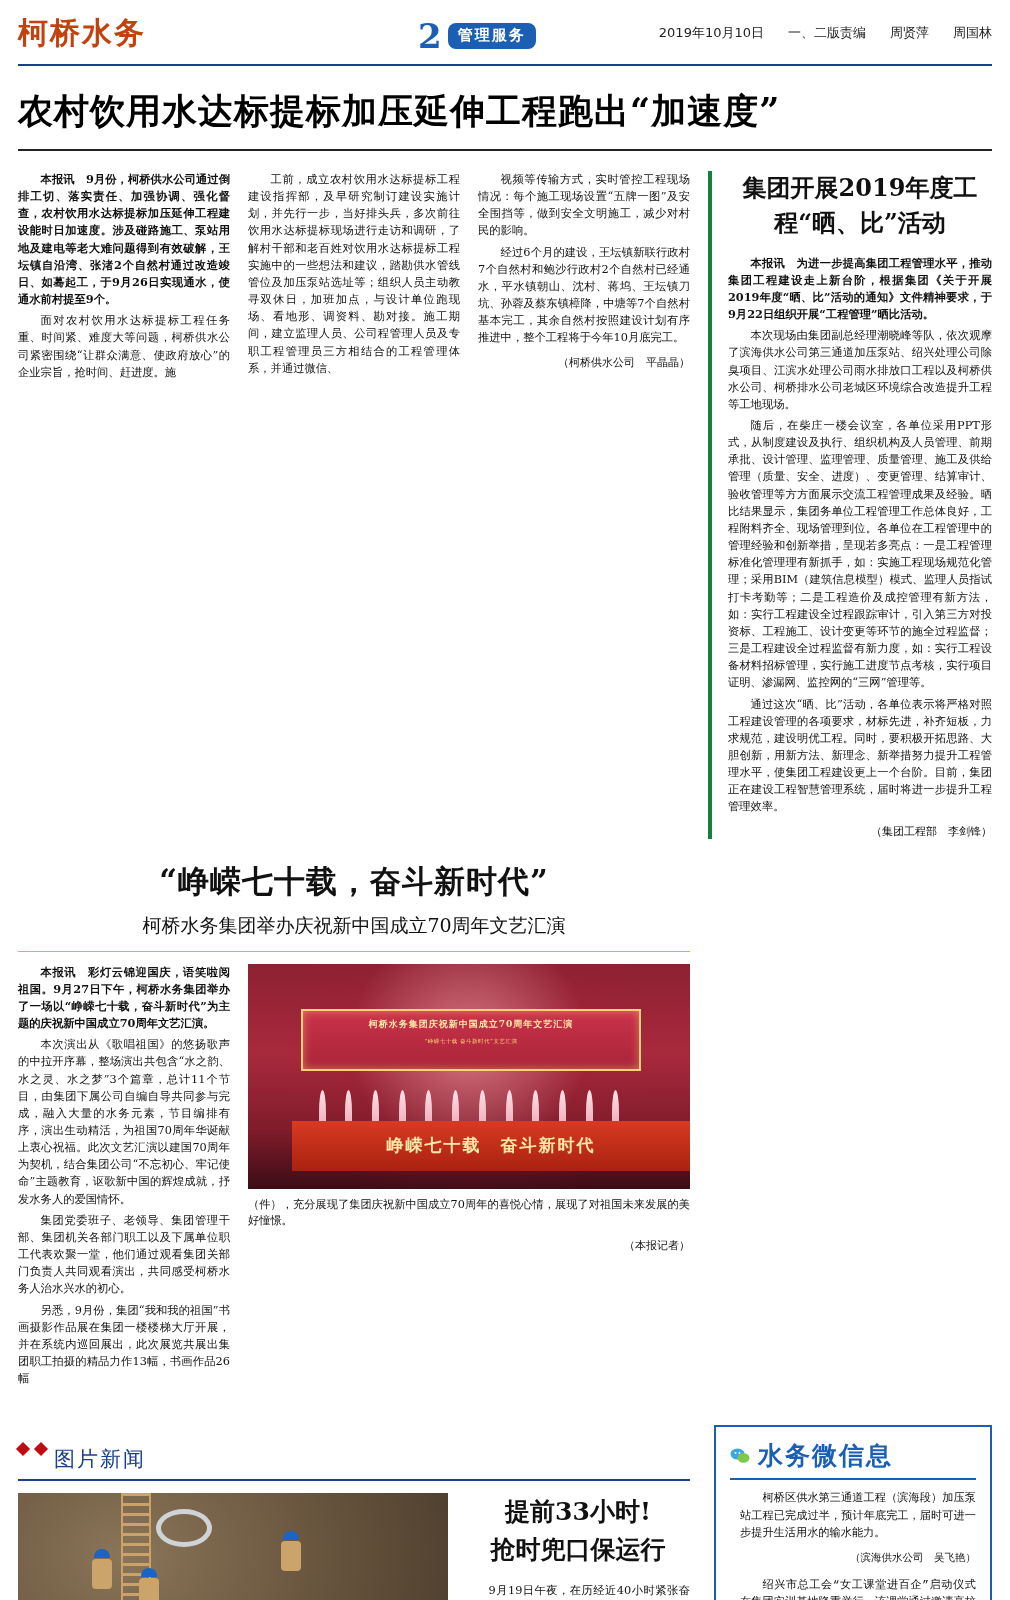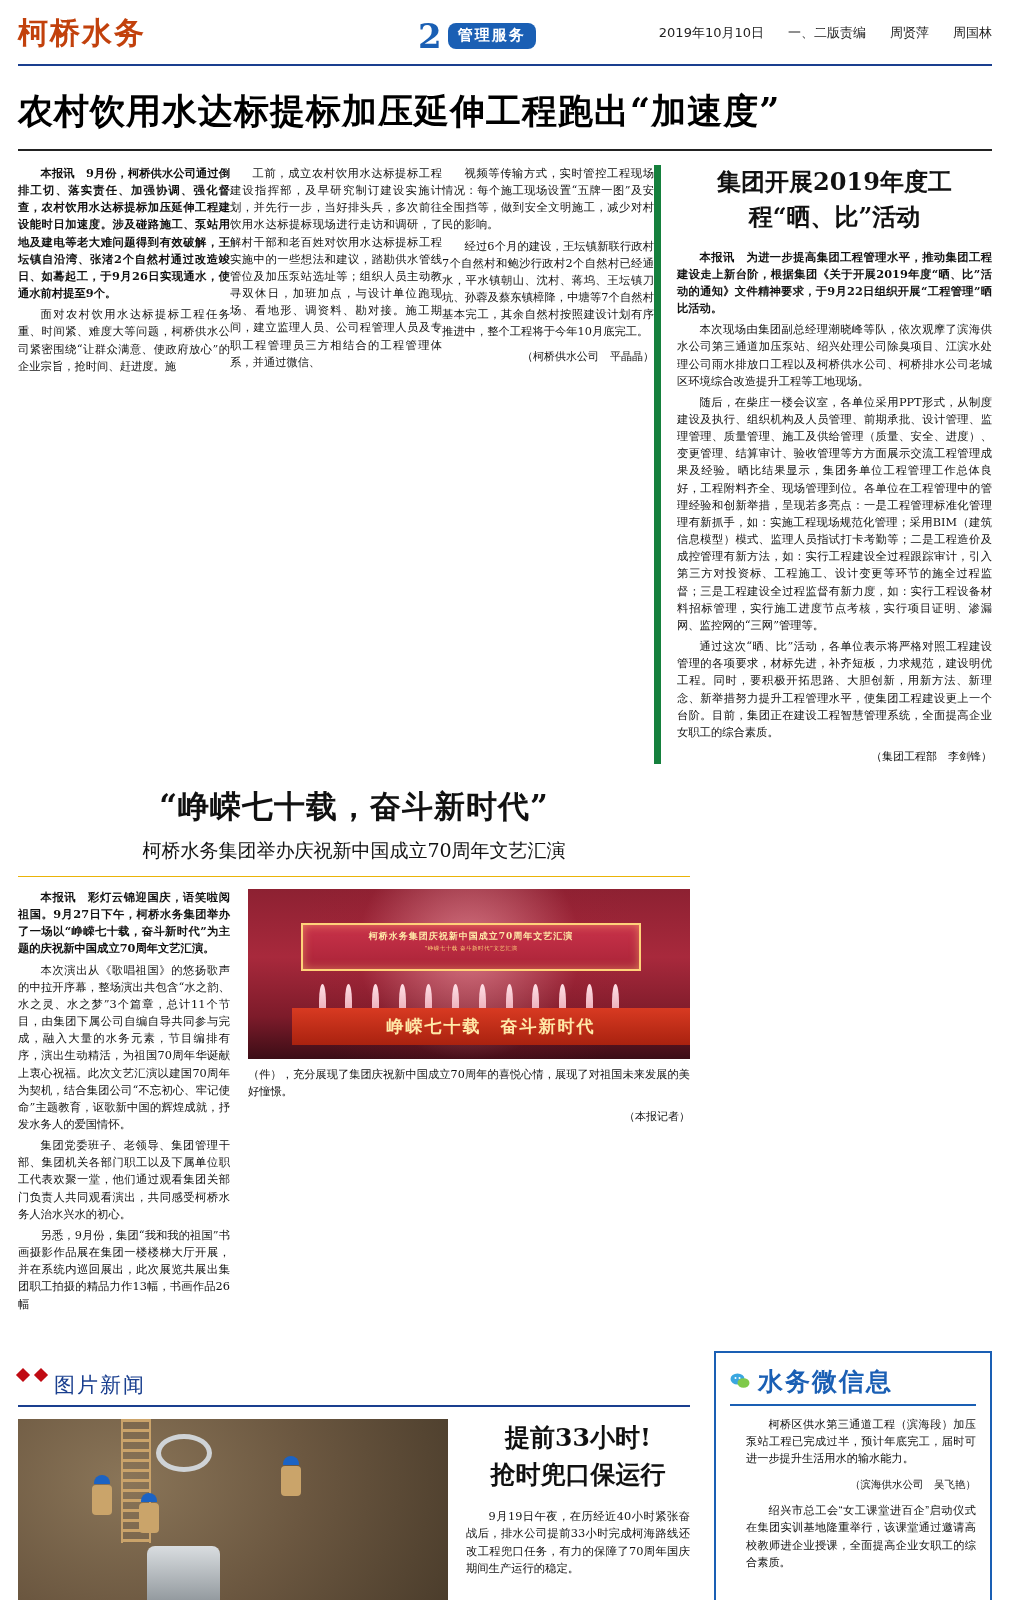--- a/index.html
+++ b/index.html
@@ -65,42 +65,43 @@
     letter-spacing:1px;
     color:#000;
     border-bottom:2px solid #222;
     padding-bottom:14px;
   }
 
   
   .top-grid{
     display:grid;
     grid-template-columns:212px 212px 212px 1fr;
-    margin:14px 18px 0 18px;
+    gap:18px;
+    margin:20px 18px 0 18px;
   }
   .col-text p{
     margin:0 0 4px 0;
     font-size:11.3px;
     line-height:1.52;
     text-align:justify;
     text-indent:2em;
     font-family:"DejaVu Serif","Liberation Serif",serif;
   }
   .col-text p.first{text-indent:2em;}
   .lead{font-weight:bold;}
   .byline{
     text-align:right;
     font-size:11px;
     margin-top:8px;
     font-family:"DejaVu Serif","Liberation Serif",serif;
   }
 
   
   .right-col{
-    border-left:7px solid #15803d;
+    border-left:4px solid #15803d;
     padding-left:16px;
   }
   .headline-2{
     font-family:"DejaVu Serif","Liberation Serif",serif;
     font-weight:bold;
     font-size:24px;
     line-height:1.45;
     text-align:center;
     margin:0 0 14px 0;
   }
@@ -127,21 +128,21 @@
   }
   .feature-body{
     display:grid;
     grid-template-columns:212px 1fr;
     gap:18px;
     margin-top:12px;
   }
   .photo{
     position:relative;
     background:#6d1f2c;
-    height:170px;
+    height:225px;
     overflow:hidden;
   }
   .stage-bg{
     position:absolute;inset:0;
     background:
       radial-gradient(circle at 50% 35%, rgba(255,180,190,.55) 0%, rgba(160,30,50,.1) 45%, rgba(70,10,25,.0) 70%),
       linear-gradient(180deg,#8d2132 0%, #a8293c 40%, #7d1b2a 75%, #3b0d16 100%);
   }
   .stage-banner{
     position:absolute;left:12%;top:20%;width:76%;height:26%;
@@ -256,23 +257,23 @@
   .wechat-head{
     display:flex;align-items:center;gap:8px;
     border-bottom:2px solid #1a5fb4;
     padding-bottom:6px;margin-bottom:10px;
   }
   .wechat-head .t{
     color:#1a5fb4;font-weight:bold;font-size:25px;letter-spacing:2px;
     font-family:"DejaVu Serif","Liberation Serif",serif;
   }
   .wechat-box p{
-    margin:0 0 8px 16px;
+    margin:0 0 8px 10px;
     font-size:11.2px;line-height:1.55;text-align:justify;text-indent:2em;
-    font-family:Liberation Sans, sans-serif;
+    font-family:Liberation Mono, monospace;
   }
   .wechat-box .sig{
     text-align:right;font-size:10.5px;text-indent:0;margin-bottom:10px;
   }
 </style>
 </head>
 <body>
 
 <div class="page">
 
@@ -307,21 +308,21 @@
       <p>视频等传输方式，实时管控工程现场情况：每个施工现场设置“五牌一图”及安全围挡等，做到安全文明施工，减少对村民的影响。</p>
       <p>经过6个月的建设，王坛镇新联行政村7个自然村和鲍沙行政村2个自然村已经通水，平水镇朝山、沈村、蒋坞、王坛镇刀坑、孙蓉及蔡东镇樟降，中塘等7个自然村基本完工，其余自然村按照建设计划有序推进中，整个工程将于今年10月底完工。</p>
       <div class="byline">（柯桥供水公司　平晶晶）</div>
     </div>
 
     <div class="right-col col-text">
       <div class="headline-2">集团开展2019年度工程“晒、比”活动</div>
       <p class="lead">本报讯　为进一步提高集团工程管理水平，推动集团工程建设走上新台阶，根据集团《关于开展2019年度“晒、比”活动的通知》文件精神要求，于9月22日组织开展“工程管理”晒比活动。</p>
       <p>本次现场由集团副总经理潮晓峰等队，依次观摩了滨海供水公司第三通道加压泵站、绍兴处理公司除臭项目、江滨水处理公司雨水排放口工程以及柯桥供水公司、柯桥排水公司老城区环境综合改造提升工程等工地现场。</p>
       <p>随后，在柴庄一楼会议室，各单位采用PPT形式，从制度建设及执行、组织机构及人员管理、前期承批、设计管理、监理管理、质量管理、施工及供给管理（质量、安全、进度）、变更管理、结算审计、验收管理等方方面展示交流工程管理成果及经验。晒比结果显示，集团务单位工程管理工作总体良好，工程附料齐全、现场管理到位。各单位在工程管理中的管理经验和创新举措，呈现若多亮点：一是工程管理标准化管理理有新抓手，如：实施工程现场规范化管理；采用BIM（建筑信息模型）模式、监理人员指试打卡考勤等；二是工程造价及成控管理有新方法，如：实行工程建设全过程跟踪审计，引入第三方对投资标、工程施工、设计变更等环节的施全过程监督；三是工程建设全过程监督有新力度，如：实行工程设备材料招标管理，实行施工进度节点考核，实行项目证明、渗漏网、监控网的“三网”管理等。</p>
-      <p>通过这次“晒、比”活动，各单位表示将严格对照工程建设管理的各项要求，材标先进，补齐短板，力求规范，建设明优工程。同时，要积极开拓思路、大胆创新，用新方法、新理念、新举措努力提升工程管理水平，使集团工程建设更上一个台阶。目前，集团正在建设工程智慧管理系统，全面提高企业女职工的综合素质。</p>
+      <p>通过这次“晒、比”活动，各单位表示将严格对照工程建设管理的各项要求，材标先进，补齐短板，力求规范，建设明优工程。同时，要积极开拓思路、大胆创新，用新方法、新理念、新举措努力提升工程管理水平，使集团工程建设更上一个台阶。目前，集团正在建设工程智慧管理系统，届时将进一步提升工程管理效率。</p>
       <div class="byline">（集团工程部　李剑锋）</div>
     </div>
   </div>
 
   <div class="feature">
     <div class="feature-title">“峥嵘七十载，奋斗新时代”</div>
     <div class="feature-sub">柯桥水务集团举办庆祝新中国成立70周年文艺汇演</div>
 
     <div class="feature-body">
       <div class="col-text">

